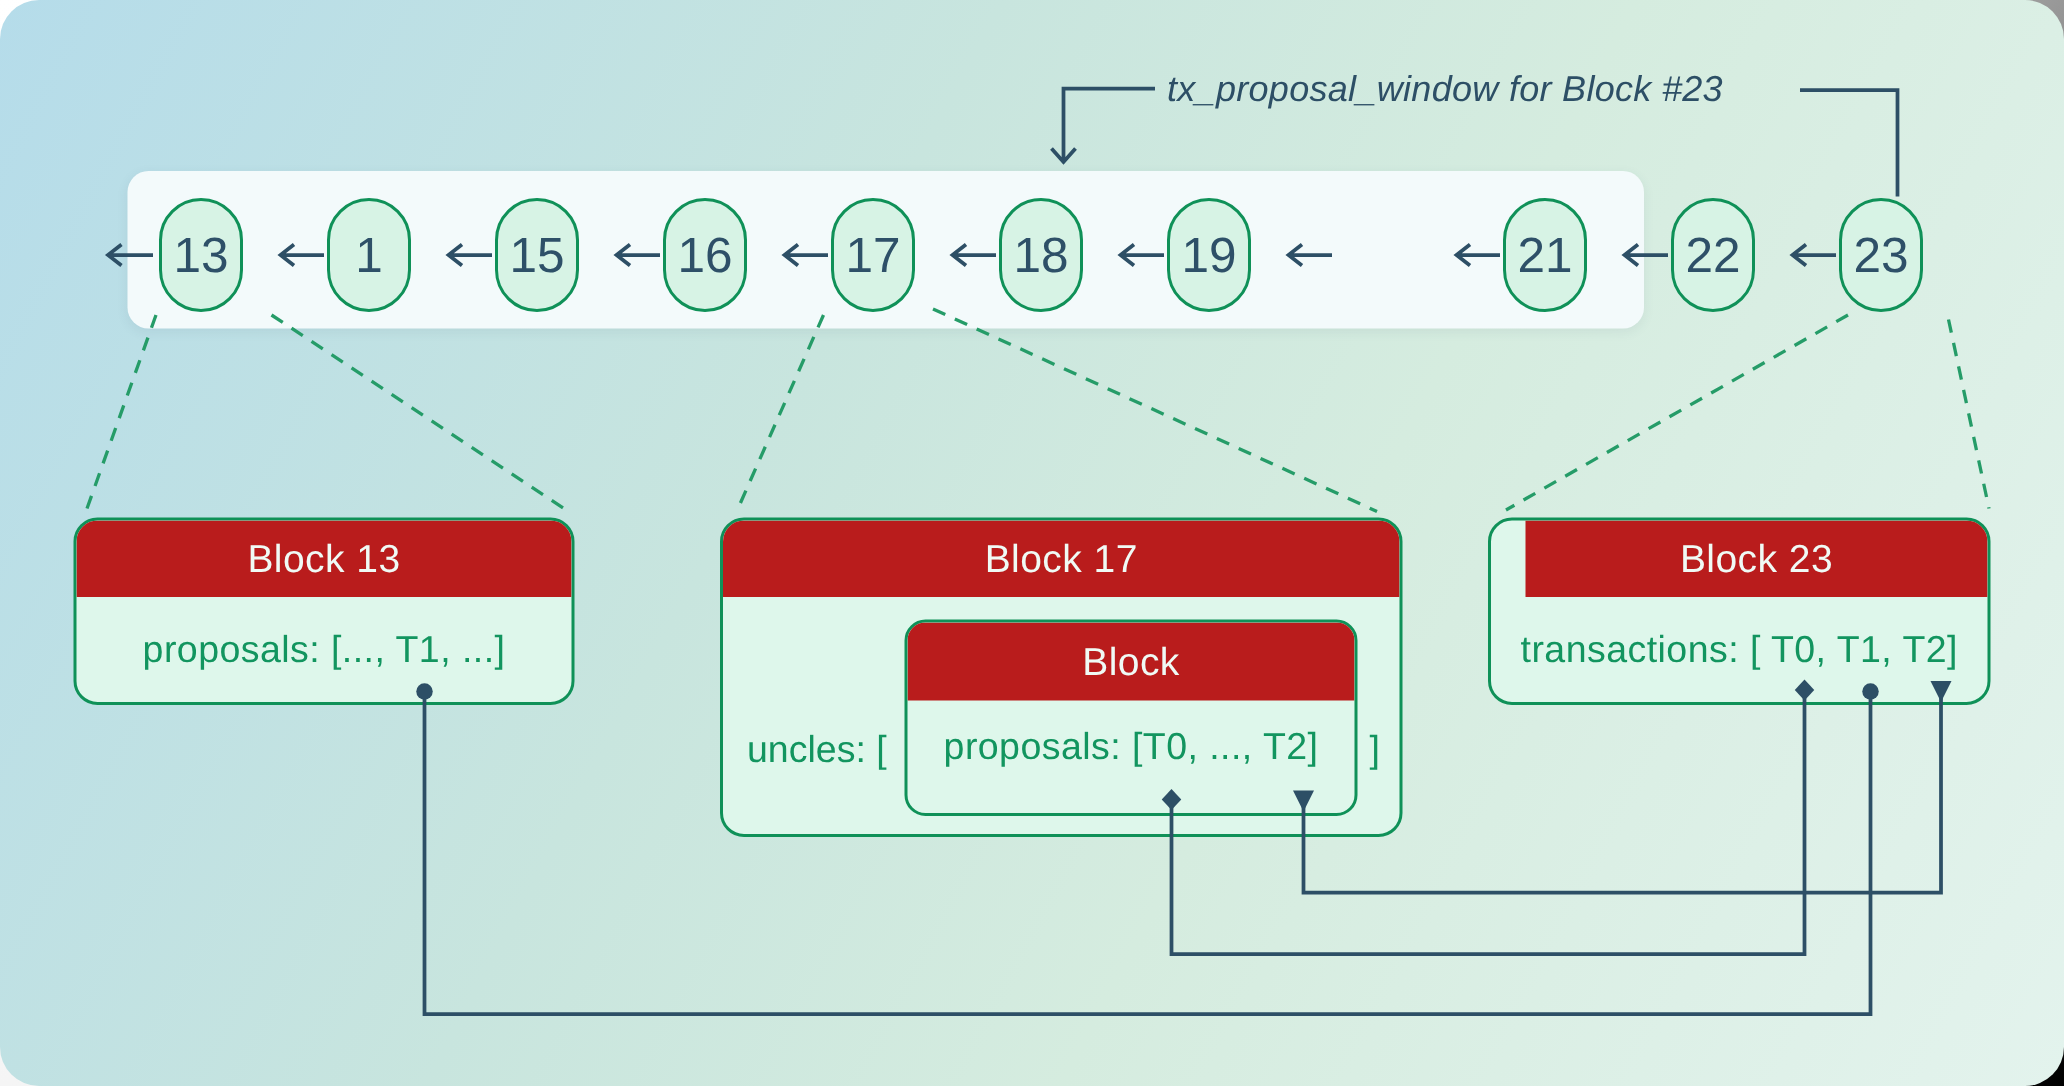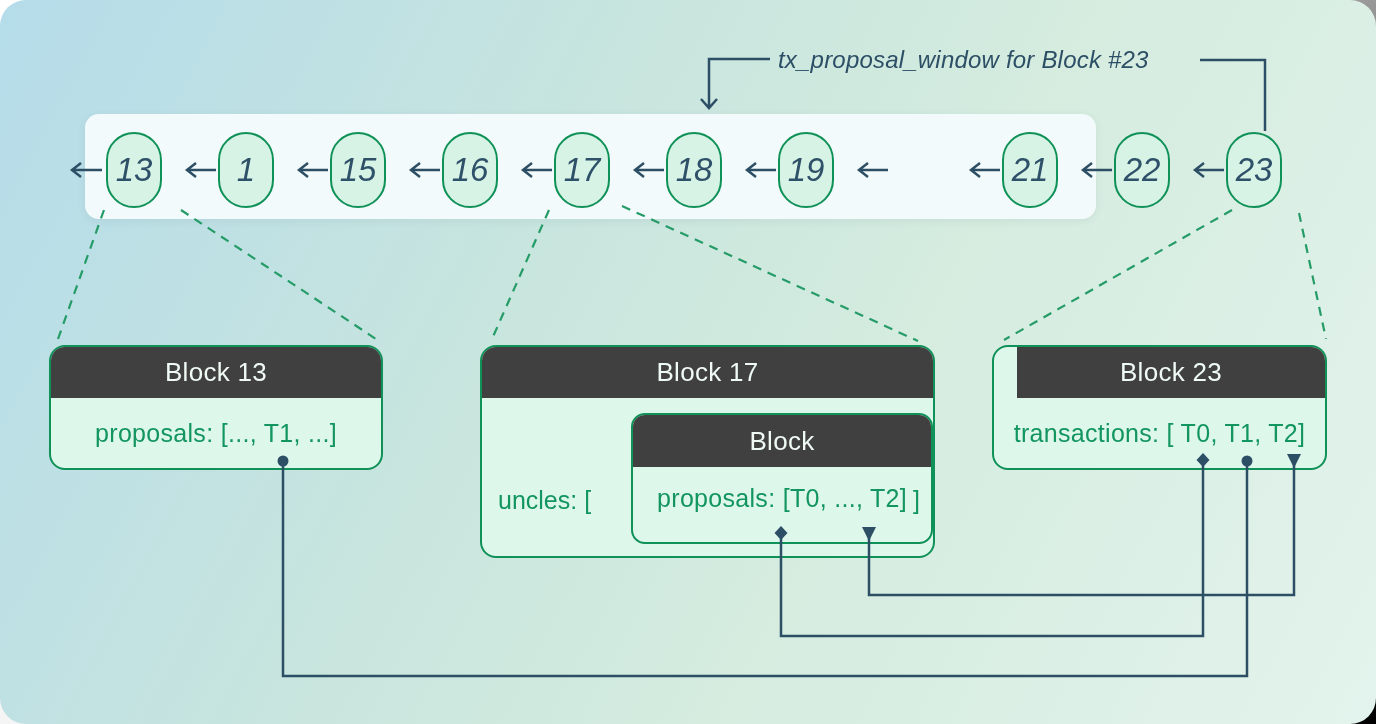--- a/index.html
+++ b/index.html
@@ -17,46 +17,46 @@
   .band {
     position:absolute; left:85px; top:114px; width:1011px; height:105px;
     background:#f3fafb; border-radius:14px;
     box-shadow:0 2px 8px rgba(45,79,102,.08);
   }
   
   .node {
     position:absolute; top:132px; width:56px; height:76px;
     background:#d7f3e5; border:2.5px solid #0f9158; border-radius:32px;
     display:flex; align-items:center; justify-content:center;
-    font-size:33px; color:#2e5068;font-style:italic;
+    font-size:33px; color:#2e5068;
   }
   
   .window-label {
     position:absolute; left:778px; top:46px;
     font-size:24px; color:#2d4f66; letter-spacing:0.2px; white-space:nowrap;font-style:italic;
   }
   
   .dbox {
     position:absolute; background:#def7eb; border:2px solid #0f9158;
     border-radius:16px; overflow:hidden;
   }
   .dbox .hdr {
-    height:51px; background:#404040; color:#f0faf5;
+    height:51px; background:#b91c1c; color:#f0faf5;
     display:flex; align-items:center; justify-content:center;
     font-size:26px; letter-spacing:0.3px;
   }
   .dbox .bdy {
     position:absolute; left:0; right:0; top:51px; bottom:0;
     display:flex; align-items:center; justify-content:center;
     font-size:25px; color:#12955f; letter-spacing:0.3px; white-space:nowrap;
   }
   #box13 { left:49px;  top:345px; width:334px; height:125px; }
   #box23 { left:992px; top:345px; width:335px; height:125px;padding-left:23px; }
   #box17 { left:480px; top:345px; width:455px; height:213px; }
-  #uncle-block { left:603px; top:413px; width:302px; height:131px; border-radius:14px;margin-left:28px; }
+  #uncle-block { left:603px; top:413px; width:302px; height:131px; border-radius:14px; }
   #uncle-block .hdr { height:52px; }
   #uncle-block .bdy { top:40px; }
   .bracket-text {
     position:absolute; font-size:25px; color:#12955f; white-space:nowrap;
   }
   #uncles-open  { left:498px; top:486px; }
   #uncles-close { left:913px; top:486px; }
   
   svg.overlay {
     position:absolute; left:0; top:0; width:1376px; height:724px;

